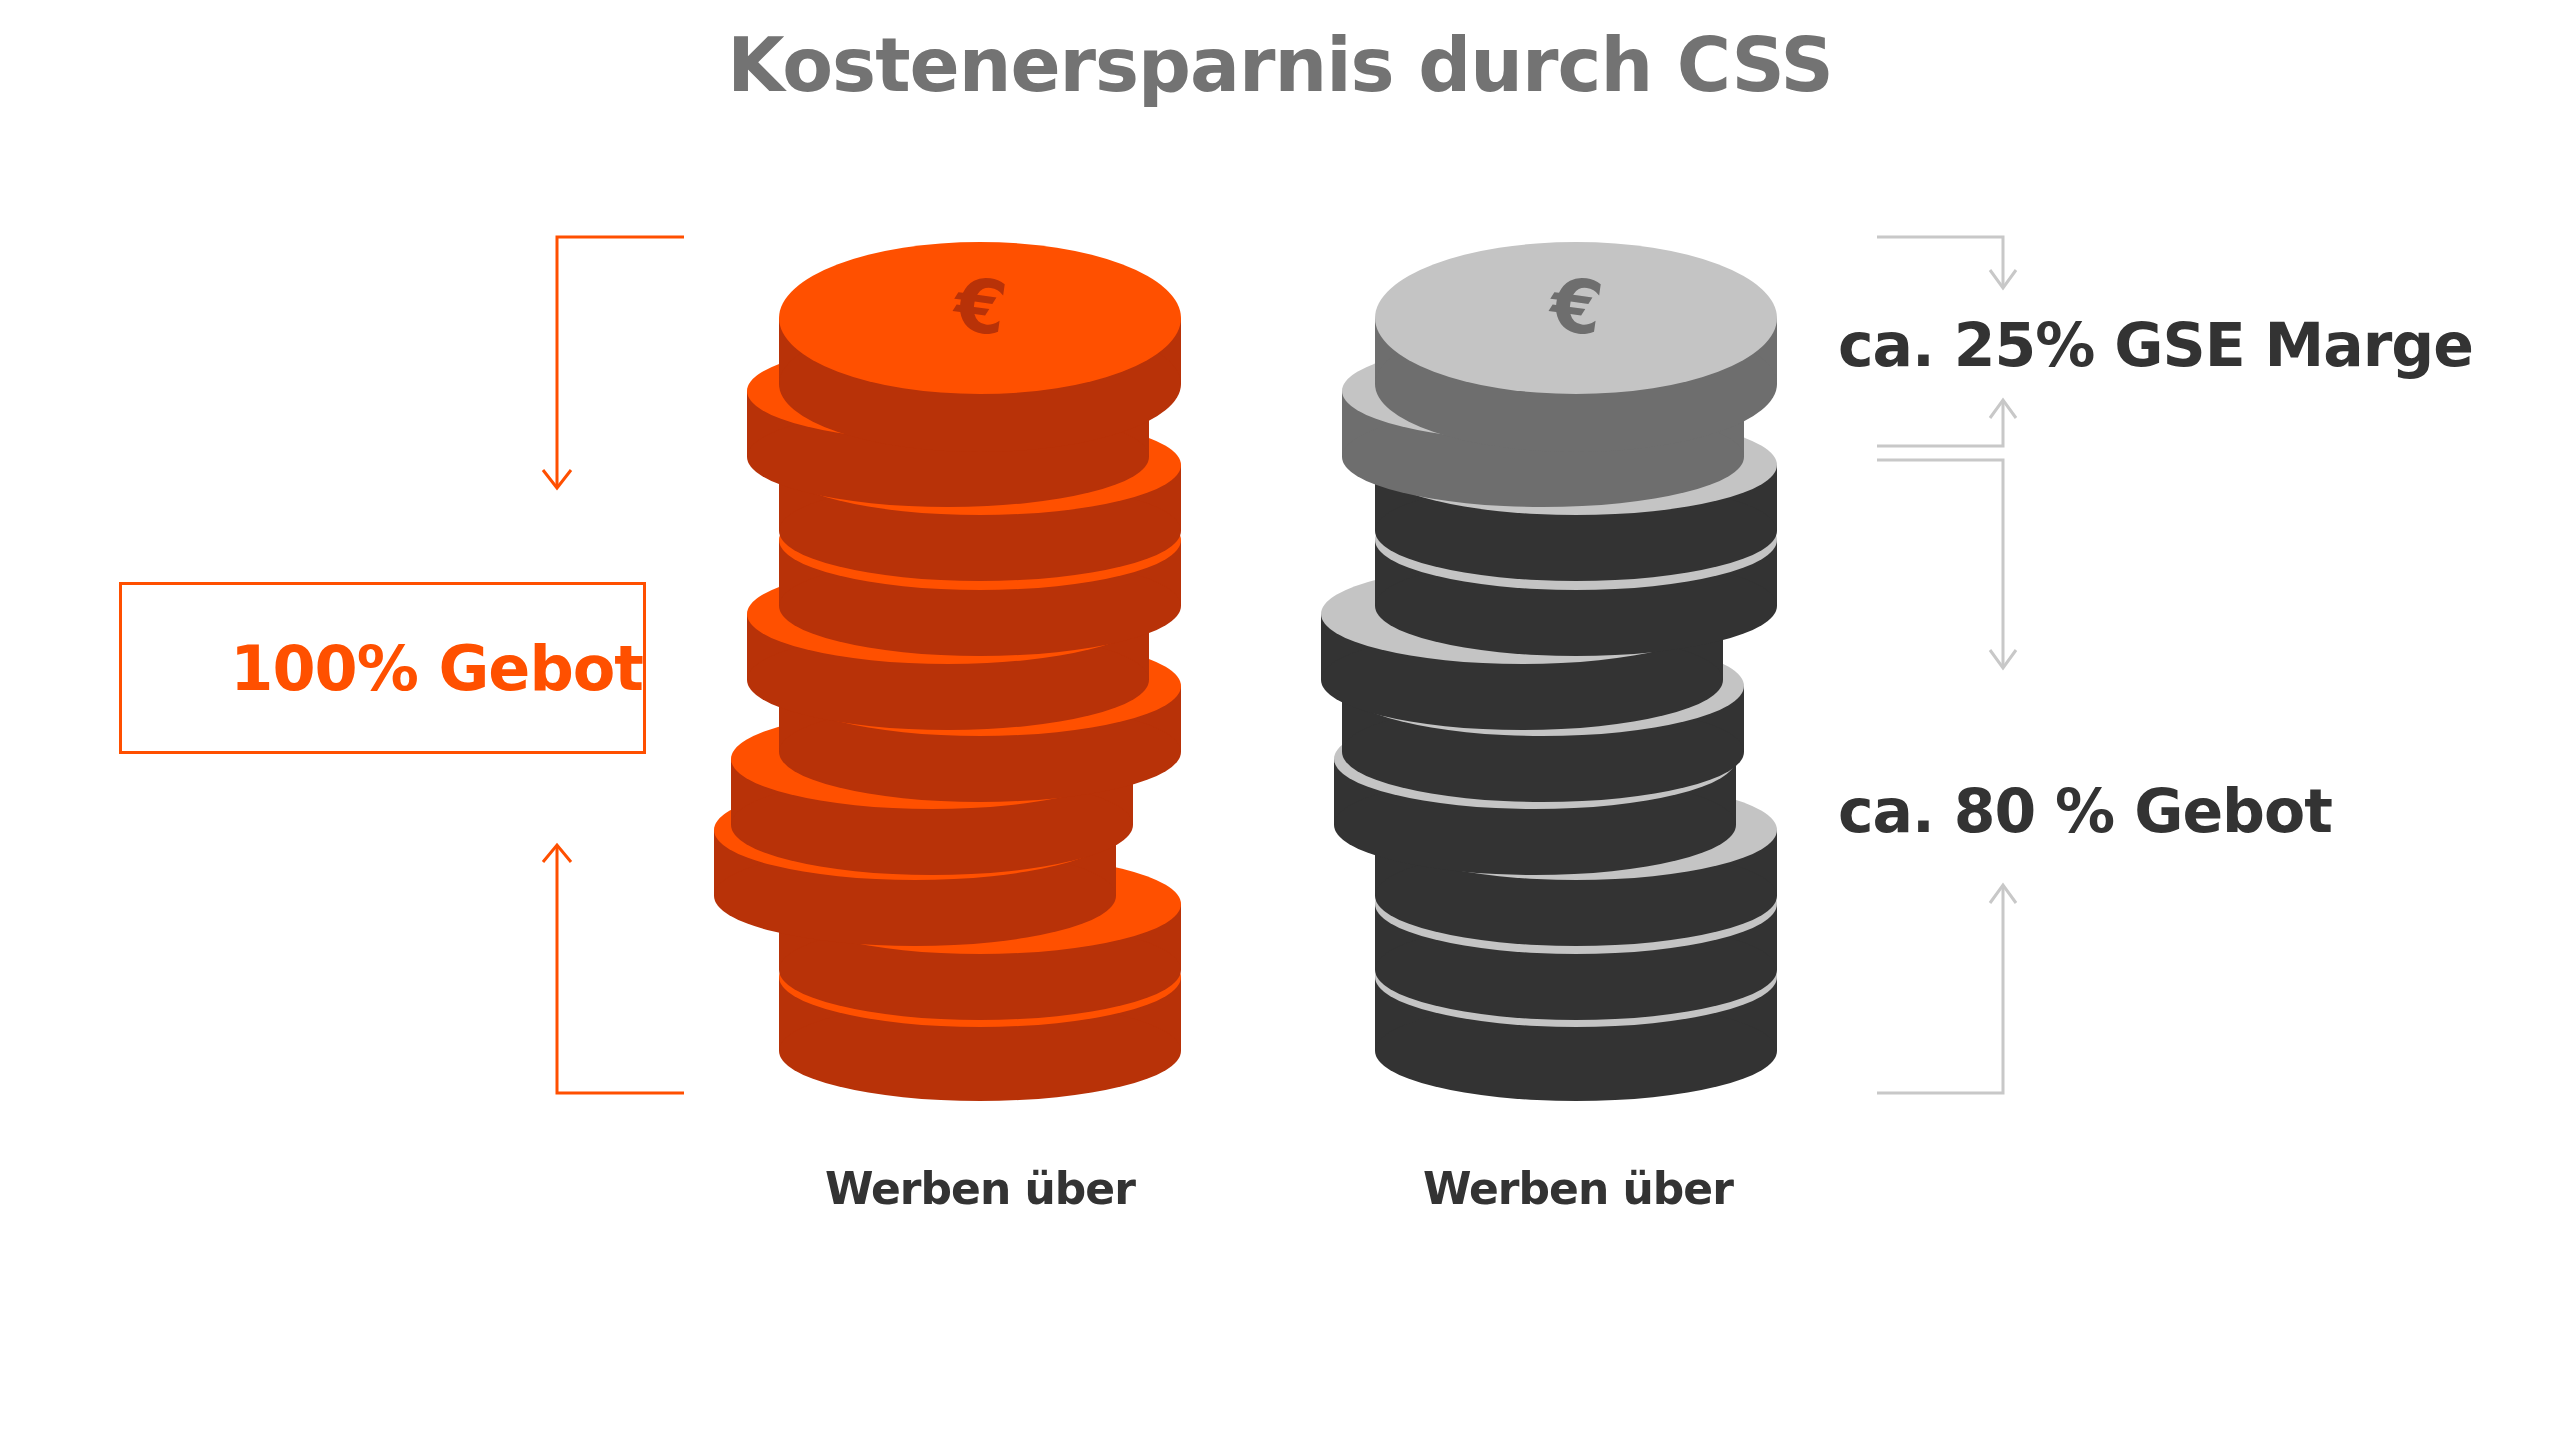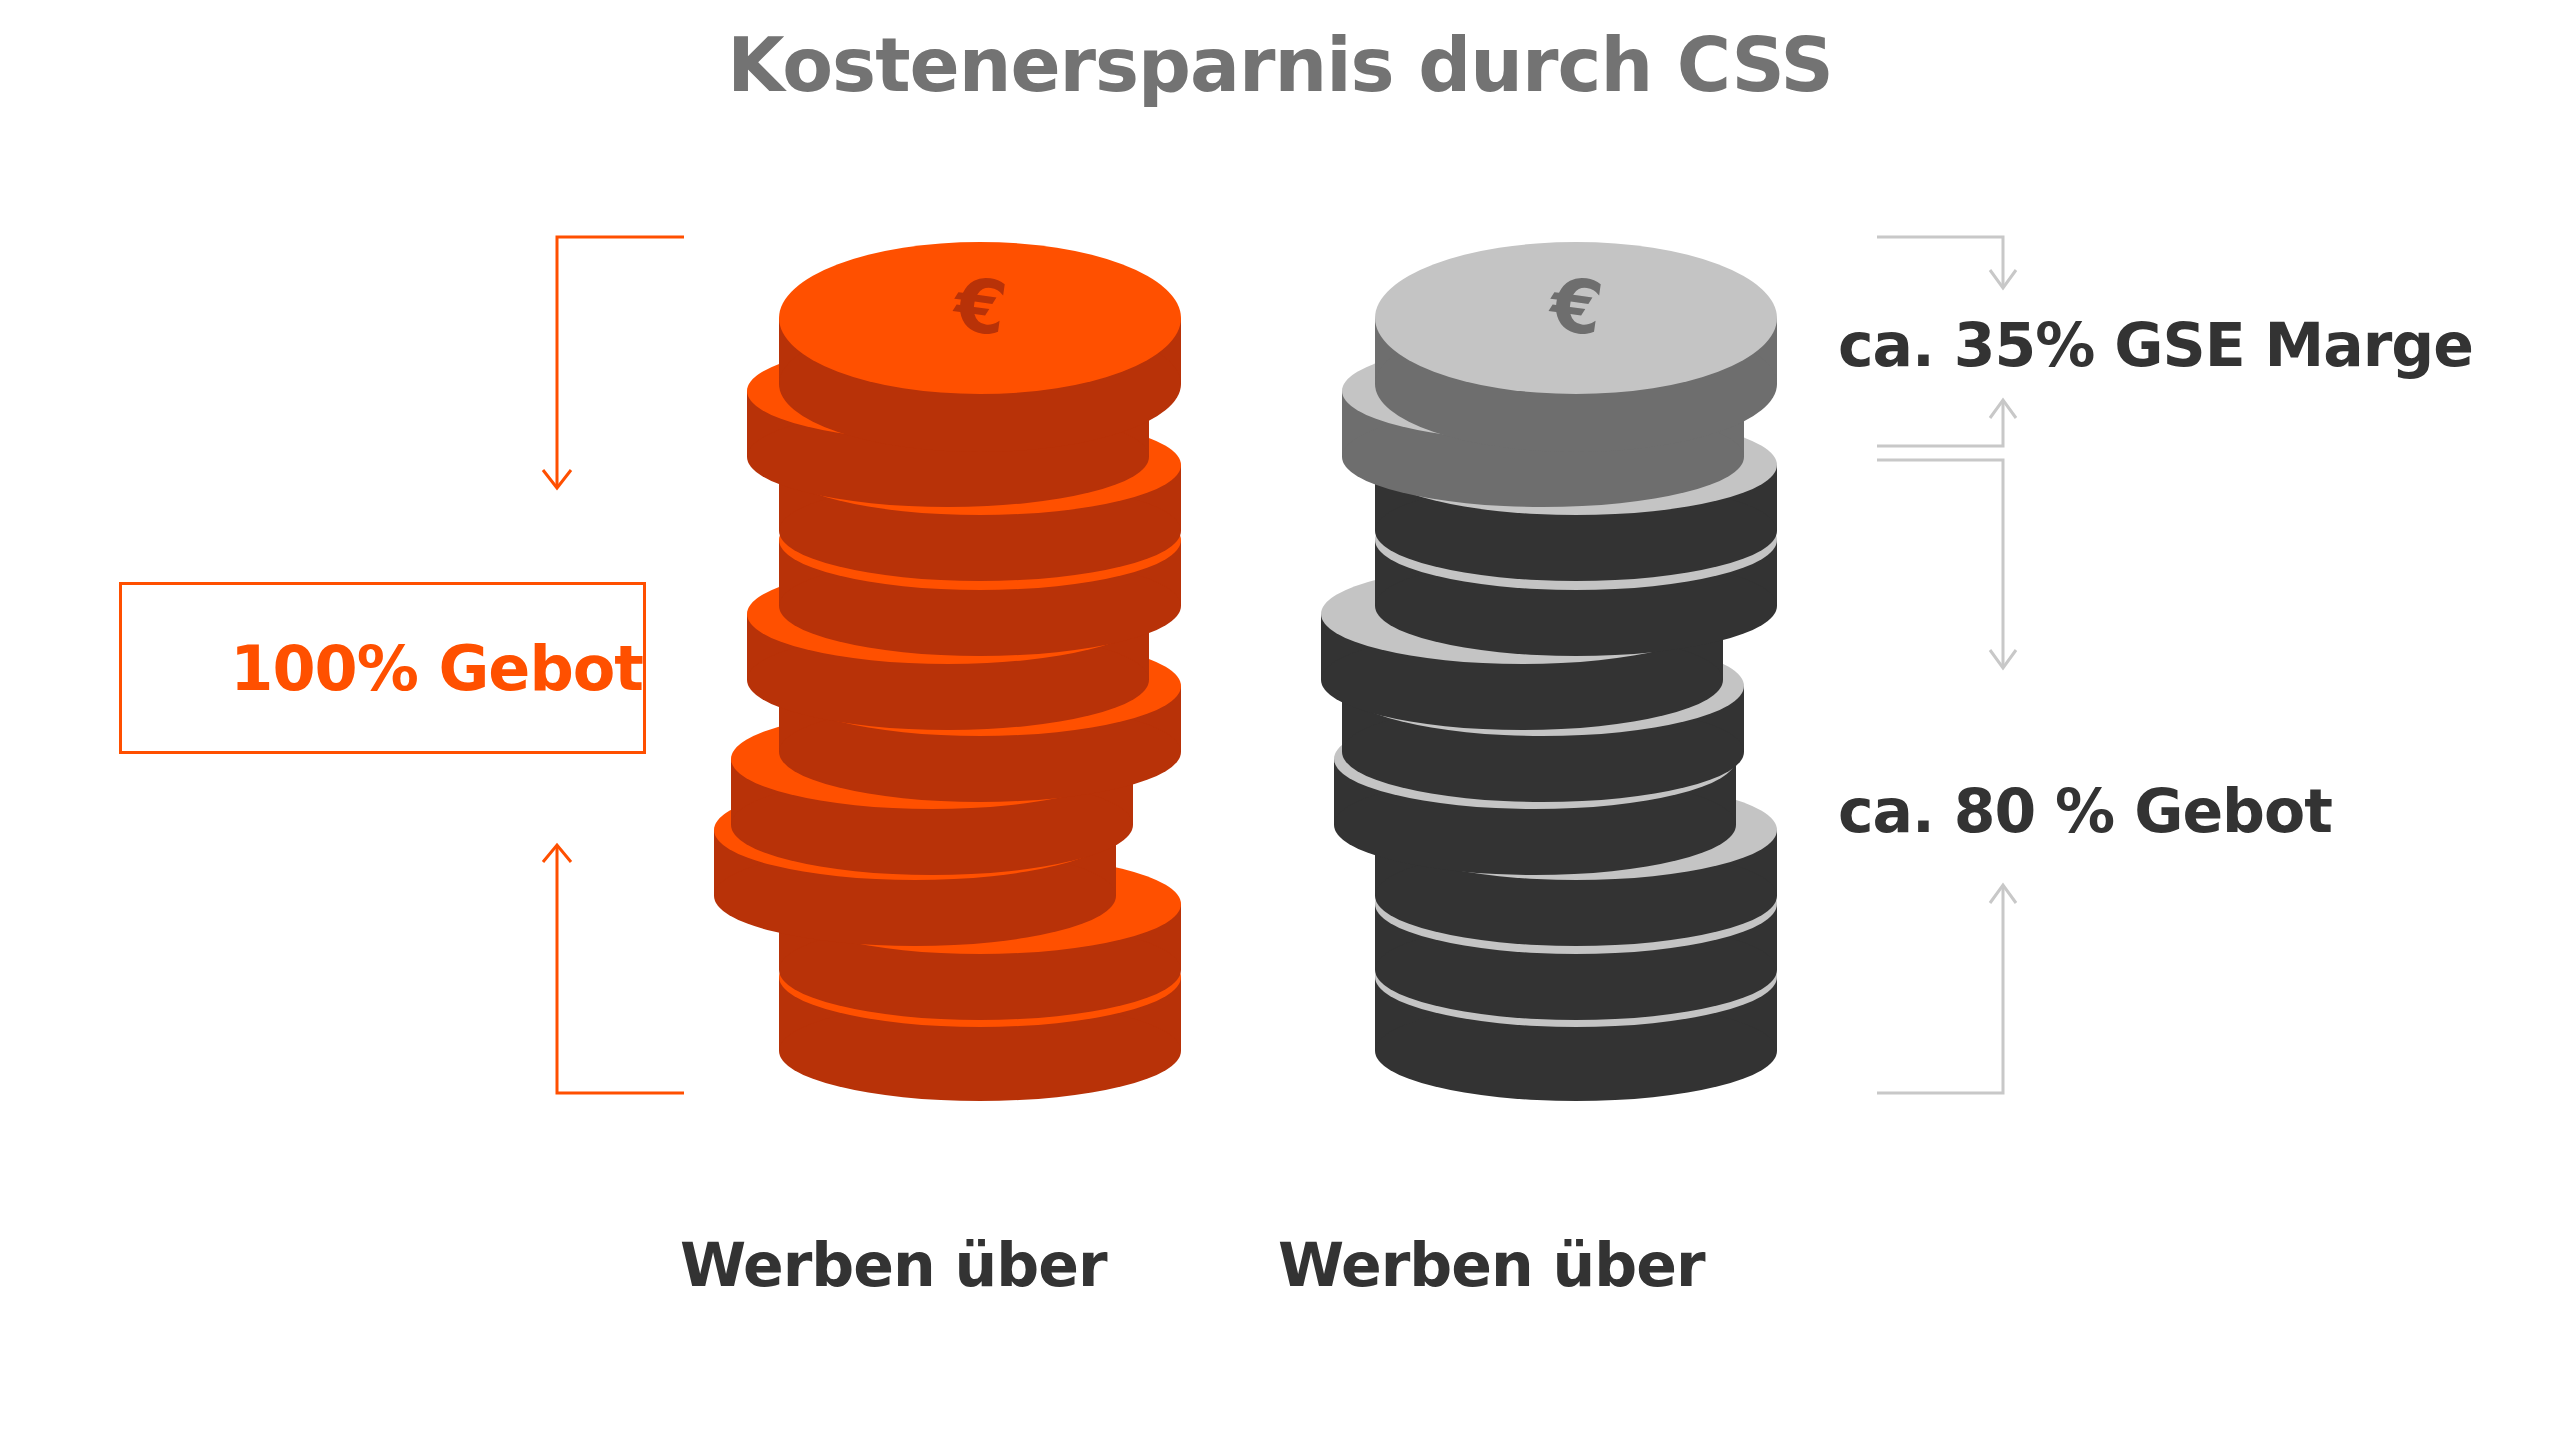--- a/index.html
+++ b/index.html
@@ -2,21 +2,21 @@
 <html><head>
 <meta charset="utf-8">
 <style>
   html,body{margin:0;padding:0;background:#ffffff;}
   body{width:2560px;height:1440px;position:relative;overflow:hidden;font-family:"DejaVu Sans","Liberation Sans",sans-serif;}
   .title{position:absolute;left:0;width:2560px;top:22px;text-align:center;font-size:74px;font-weight:bold;color:#737373;letter-spacing:-1px;}
   svg.art{position:absolute;left:0;top:0;}
   .gebot-box{position:absolute;left:119px;top:582px;width:527px;height:172px;border:3px solid #FF4F00;box-sizing:border-box;display:flex;align-items:center;justify-content:flex-end;}
   .gebot-text{font-size:62px;font-weight:bold;color:#FF5000;letter-spacing:-1px;}
   .rlabel{position:absolute;font-size:60px;font-weight:bold;color:#333333;white-space:nowrap;letter-spacing:-1px;}
-  .caption{position:absolute;top:1224px;width:600px;text-align:left;font-size:60px;font-weight:bold;color:#333333;line-height:82px;letter-spacing:-1px;}
+  .caption{position:absolute;top:1148px;width:600px;text-align:center;font-size:44px;font-weight:bold;color:#333333;line-height:82px;letter-spacing:-1px;}
   .caption span{display:block;}
 </style>
 </head>
 <body>
 
 <div class="title">Kostenersparnis durch CSS</div>
 
 <svg class="art" width="2560" height="1440" viewBox="0 0 2560 1440">
   <defs>
     
@@ -147,21 +147,21 @@
   </g>
 
   <text x="980" y="332" text-anchor="middle" font-family="DejaVu Sans, sans-serif" font-weight="bold" font-size="74" fill="#B83208" transform="rotate(8 980 310)">€</text>
   <text x="1576" y="332" text-anchor="middle" font-family="DejaVu Sans, sans-serif" font-weight="bold" font-size="74" fill="#6E6E6E" transform="rotate(8 1576 310)">€</text>
 </svg>
 
 <div class="gebot-box">
   <span class="gebot-text">100% Gebot</span>
 </div>
 
-<div class="rlabel" style="left:1838px;top:310px;">ca. 35% GSE Marge</div>
+<div class="rlabel" style="left:1838px;top:310px;">ca. 25% GSE Marge</div>
 <div class="rlabel" style="left:1838px;top:776px;">ca. 80 % Gebot</div>
 
 <div class="caption" style="left:680px;">
   <span>Werben über</span>
 </div>
 <div class="caption" style="left:1278px;">
   <span>Werben über</span>
 </div>
 
 </body></html>

